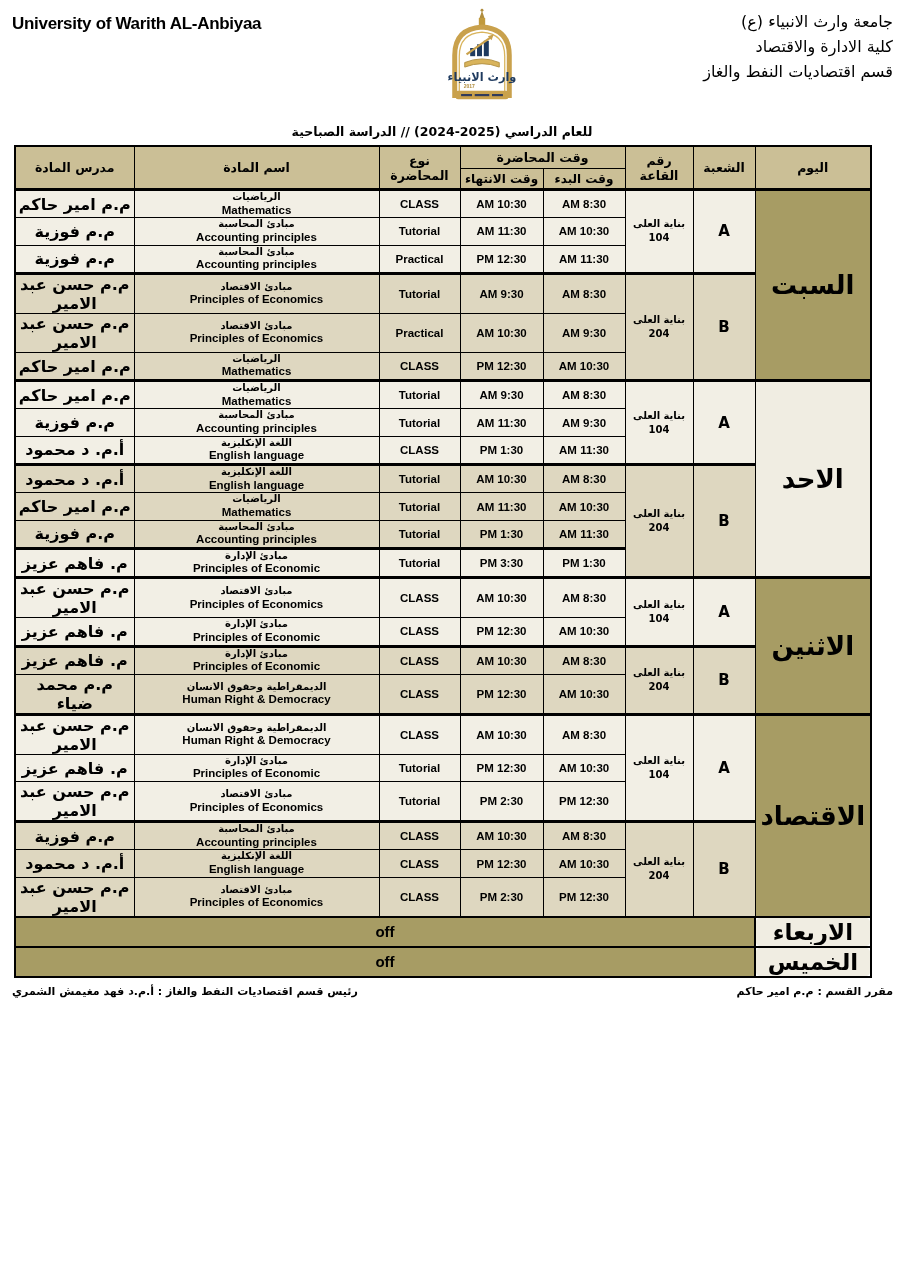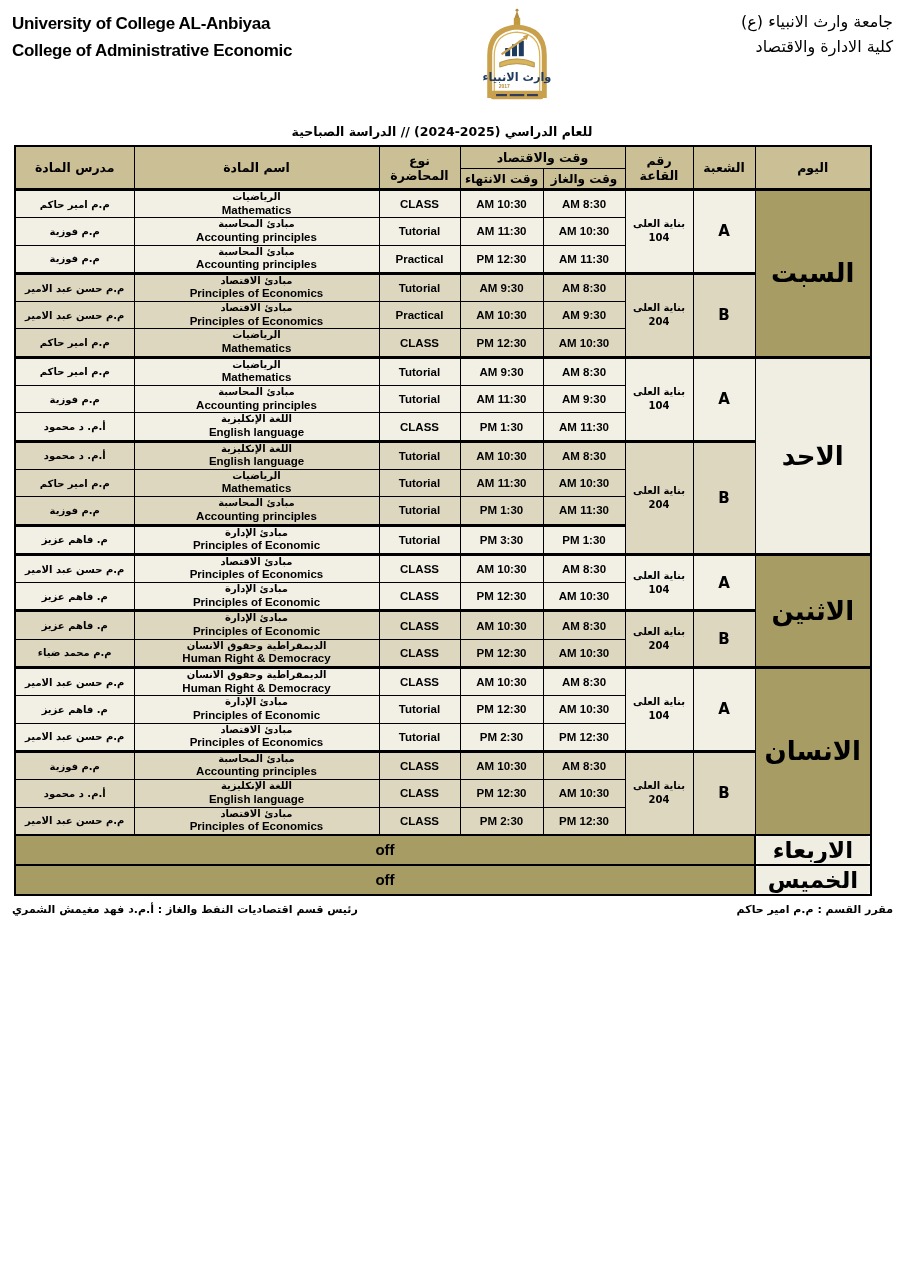--- a/index.html
+++ b/index.html
@@ -44,21 +44,21 @@
   tbody tr{height:27px;}
   tbody td{font-weight:bold;}
   tr.day-start>td, tr.grp-start>td, tr.sep>td{border-top:3px solid #000;}
   .band-a{background:var(--band_a);}
   .band-b{background:var(--band_b);}
   .day-cell{font-size:26px;font-weight:bold;}
   .day-cell.olive{background:var(--olive);}
   .day-cell.cream{background:var(--day_cream);}
   .section-cell{font-size:15px;}
   .room-cell{font-size:10px;line-height:1.4;}
-  .teacher-cell{font-size:10px;}
+  .teacher-cell{font-size:16px;}
   .course-ar{font-size:10px;line-height:1.25;}
   .course-en{font-size:11.5px;line-height:1.2;font-family:"Liberation Sans",sans-serif;}
   .type-cell,.time-cell{font-size:11.5px;font-family:"Liberation Sans",sans-serif;}
   tr.off-row{height:30px;}
   tr.off-row td{border:2.8px solid #000;margin-left:32px;}
   .off-day{background:var(--day_cream);font-size:23px;font-weight:bold;border-radius:8px;}
   .off-bar{background:var(--olive);font-size:15px;font-family:"Liberation Sans",sans-serif;}
 
   
   .footer{
@@ -66,22 +66,21 @@
     width:881px;font-size:11px;font-weight:bold;margin-top:7px;
   }
 </style>
 </head>
 <body>
 
 <div class="page">
 
   <div class="top">
     <div class="en-block">
-      <div>University of College AL-Anbiyaa</div>
-      <div>College of Administrative Economic</div>
+      <div>University of Warith AL-Anbiyaa</div>
     </div>
 
     <div class="logo-wrap">
       <svg width="100" height="100" viewBox="0 0 100 110">
 
         <circle cx="50" cy="2.5" r="1.6" fill="#b08d3f"></circle>
         <polygon points="50,3 47.2,11 52.8,11" fill="#b08d3f"></polygon>
         <rect x="46.5" y="11" width="7" height="8" fill="#c19a3d"></rect>
 
         <path d="M20,99 L20,52 Q20,23 50,21 Q80,23 80,52 L80,99" fill="none" stroke="#c9a14c" stroke-width="5.5"></path>
@@ -101,20 +100,21 @@
         <rect x="21" y="91" width="58" height="9.5" rx="2.5" fill="#c9a14c"></rect>
         <rect x="27" y="94.6" width="12" height="2.4" fill="#303a5a"></rect>
         <rect x="42" y="94.6" width="16" height="2.4" fill="#303a5a"></rect>
         <rect x="61" y="94.6" width="12" height="2.4" fill="#303a5a"></rect>
       </svg>
     </div>
 
     <div class="ar-block">
       <div>جامعة وارث الانبياء (ع)</div>
       <div>كلية الادارة والاقتصاد</div>
+      <div>قسم اقتصاديات النفط والغاز</div>
     </div>
   </div>
 
   <div class="doc-title">للعام الدراسي (2025-2024) // الدراسة الصباحية</div>
 
   <table id="tt" dir="rtl">
     <colgroup>
       <col style="width:116px">
         <col style="width:62px">
         <col style="width:68px">
@@ -122,27 +122,27 @@
         <col style="width:83px">
         <col style="width:81px">
       <col style="width:245px">
         <col style="width:119px">
     </colgroup>
     <thead>
         <tr>
           <th rowspan="2">اليوم</th>
           <th rowspan="2">الشعبة</th>
           <th rowspan="2">رقم القاعة</th>
-          <th colspan="2">وقت والاقتصاد</th>
+          <th colspan="2">وقت المحاضرة</th>
           <th rowspan="2">نوع المحاضرة</th>
           <th rowspan="2">اسم المادة</th>
           <th rowspan="2">مدرس المادة</th>
         </tr>
         <tr class="sub">
-          <th>وقت والغاز</th>
+          <th>وقت البدء</th>
           <th>وقت الانتهاء</th>
         </tr>
       </thead>
     <tbody>
         <tr class="band-a day-start">
           <td class="day-cell olive" rowspan="6">السبت</td>
           <td class="section-cell band-a" rowspan="3">A</td>
           <td class="room-cell band-a" rowspan="3">
             <div>بناية العلى</div>
             <div>104</div>
@@ -337,21 +337,21 @@
           <td class="time-cell">10:30 AM</td>
           <td class="time-cell">12:30 PM</td>
           <td class="type-cell">CLASS</td>
           <td>
             <div class="course-ar">الديمقراطية وحقوق الانسان</div>
             <div class="course-en">Human Right &amp; Democracy</div>
           </td>
           <td class="teacher-cell">م.م محمد ضياء</td>
         </tr>
         <tr class="band-a day-start">
-          <td class="day-cell olive" rowspan="6">الانسان</td>
+          <td class="day-cell olive" rowspan="6">الاقتصاد</td>
           <td class="section-cell band-a" rowspan="3">A</td>
           <td class="room-cell band-a" rowspan="3">
             <div>بناية العلى</div>
             <div>104</div>
           </td>
           <td class="time-cell">8:30 AM</td>
           <td class="time-cell">10:30 AM</td>
           <td class="type-cell">CLASS</td>
           <td>
             <div class="course-ar">الديمقراطية وحقوق الانسان</div>

